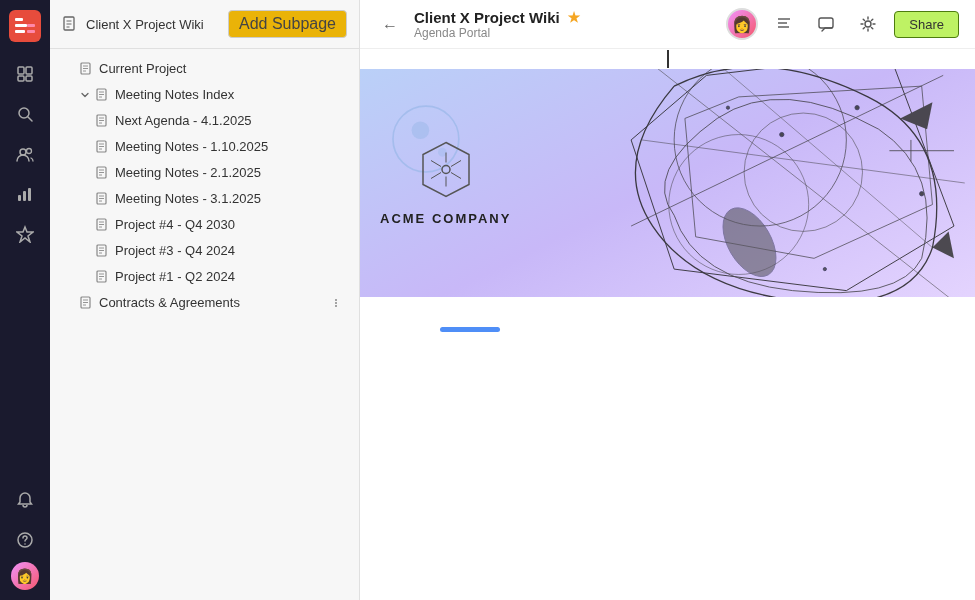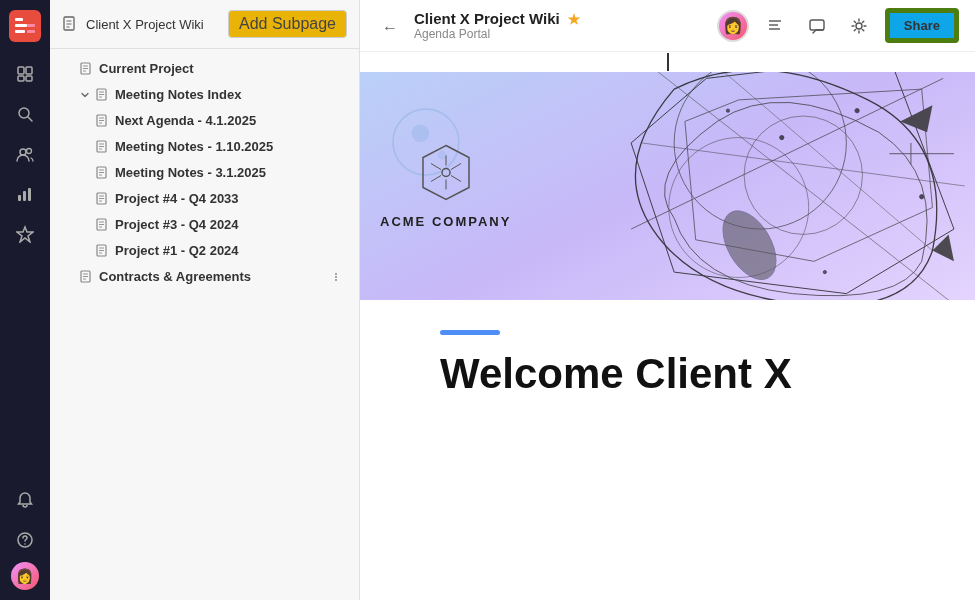--- a/index.html
+++ b/index.html
@@ -89,21 +89,20 @@
       background: #eab308;
       cursor: pointer;
       color: #444;
     }
 
     .sidebar-content {
       flex: 1;
       overflow-y: auto;
       padding: 6px 0;
       position: relative;
-      font-weight: bold;
     }
 
     .nav-item {
       display: flex;
       align-items: center;
       gap: 6px;
       padding: 5px 12px;
       font-size: 13px;
       color: #333;
       cursor: pointer;
@@ -182,26 +181,26 @@
       border-radius: 4px;
       cursor: pointer;
       color: #555;
       font-size: 16px;
       border: none;
       background: none;
     }
     .share-btn {
       font-size: 13px;
       padding: 5px 14px;
-      border: 5px solid #4d7c0f;
+      border: 1px solid #4d7c0f;
       border-radius: 4px;
-      background: #0ea5e9;
+      background: #bef264;
       cursor: pointer;
       color: #333;
-      font-weight: 700;
+      font-weight: 400;
     }
     .back-btn {
       width: 28px;
       height: 28px;
       display: flex;
       align-items: center;
       justify-content: center;
       cursor: pointer;
       color: #666;
       font-size: 16px;
@@ -375,40 +374,49 @@
     <div class="nav-item nav-indent-2">
       <svg width="13" height="13" viewBox="0 0 13 13" fill="none">
         <rect x="1" y="1" width="9" height="11" rx="1" stroke="#888" stroke-width="1.2"></rect>
         <line x1="3" y1="4" x2="8" y2="4" stroke="#888" stroke-width="0.9"></line>
         <line x1="3" y1="6.5" x2="8" y2="6.5" stroke="#888" stroke-width="0.9"></line>
         <line x1="3" y1="9" x2="6" y2="9" stroke="#888" stroke-width="0.9"></line>
       </svg>
       <span>Meeting Notes - 1.10.2025</span>
     </div>
 
+    <div class="nav-item nav-indent-2">
+      <svg width="13" height="13" viewBox="0 0 13 13" fill="none">
+        <rect x="1" y="1" width="9" height="11" rx="1" stroke="#888" stroke-width="1.2"></rect>
+        <line x1="3" y1="4" x2="8" y2="4" stroke="#888" stroke-width="0.9"></line>
+        <line x1="3" y1="6.5" x2="8" y2="6.5" stroke="#888" stroke-width="0.9"></line>
+        <line x1="3" y1="9" x2="6" y2="9" stroke="#888" stroke-width="0.9"></line>
+      </svg>
+      <span>Meeting Notes - 2.1.2025</span>
+    </div>
 
     <div class="nav-item nav-indent-2">
       <svg width="13" height="13" viewBox="0 0 13 13" fill="none">
         <rect x="1" y="1" width="9" height="11" rx="1" stroke="#888" stroke-width="1.2"></rect>
         <line x1="3" y1="4" x2="8" y2="4" stroke="#888" stroke-width="0.9"></line>
         <line x1="3" y1="6.5" x2="8" y2="6.5" stroke="#888" stroke-width="0.9"></line>
         <line x1="3" y1="9" x2="6" y2="9" stroke="#888" stroke-width="0.9"></line>
       </svg>
       <span>Meeting Notes - 3.1.2025</span>
     </div>
 
 
     <div class="nav-item nav-indent-2">
       <svg width="13" height="13" viewBox="0 0 13 13" fill="none">
         <rect x="1" y="1" width="9" height="11" rx="1" stroke="#888" stroke-width="1.2"></rect>
         <line x1="3" y1="4" x2="8" y2="4" stroke="#888" stroke-width="0.9"></line>
         <line x1="3" y1="6.5" x2="8" y2="6.5" stroke="#888" stroke-width="0.9"></line>
         <line x1="3" y1="9" x2="6" y2="9" stroke="#888" stroke-width="0.9"></line>
       </svg>
-      <span>Project #4 - Q4 2033</span>
+      <span>Project #4 - Q4 2030</span>
     </div>
 
     <div class="nav-item nav-indent-2">
       <svg width="13" height="13" viewBox="0 0 13 13" fill="none">
         <rect x="1" y="1" width="9" height="11" rx="1" stroke="#888" stroke-width="1.2"></rect>
         <line x1="3" y1="4" x2="8" y2="4" stroke="#888" stroke-width="0.9"></line>
         <line x1="3" y1="6.5" x2="8" y2="6.5" stroke="#888" stroke-width="0.9"></line>
         <line x1="3" y1="9" x2="6" y2="9" stroke="#888" stroke-width="0.9"></line>
       </svg>
       <span>Project #3 - Q4 2024</span>
@@ -562,16 +570,15 @@
 
             <path d="M120 50 Q200 10 300 60 Q380 100 360 200 Q340 260 240 250 Q140 240 100 180 Q60 120 120 50" stroke="#222" stroke-width="1.2" fill="none"></path>
             <path d="M160 80 Q220 40 310 90 Q370 130 350 210 Q330 250 230 240 Q140 230 120 170 Q90 130 160 80" stroke="#333" stroke-width="0.8" fill="none"></path>
           </g>
         </svg>
       </div>
     </div>
 
     <div class="content-body">
       <div class="accent-bar"></div>
-      <h1 class="welcome-title">Welcome Client X</h1>
     </div>
   </div>
 </div>
 
 </body></html>

